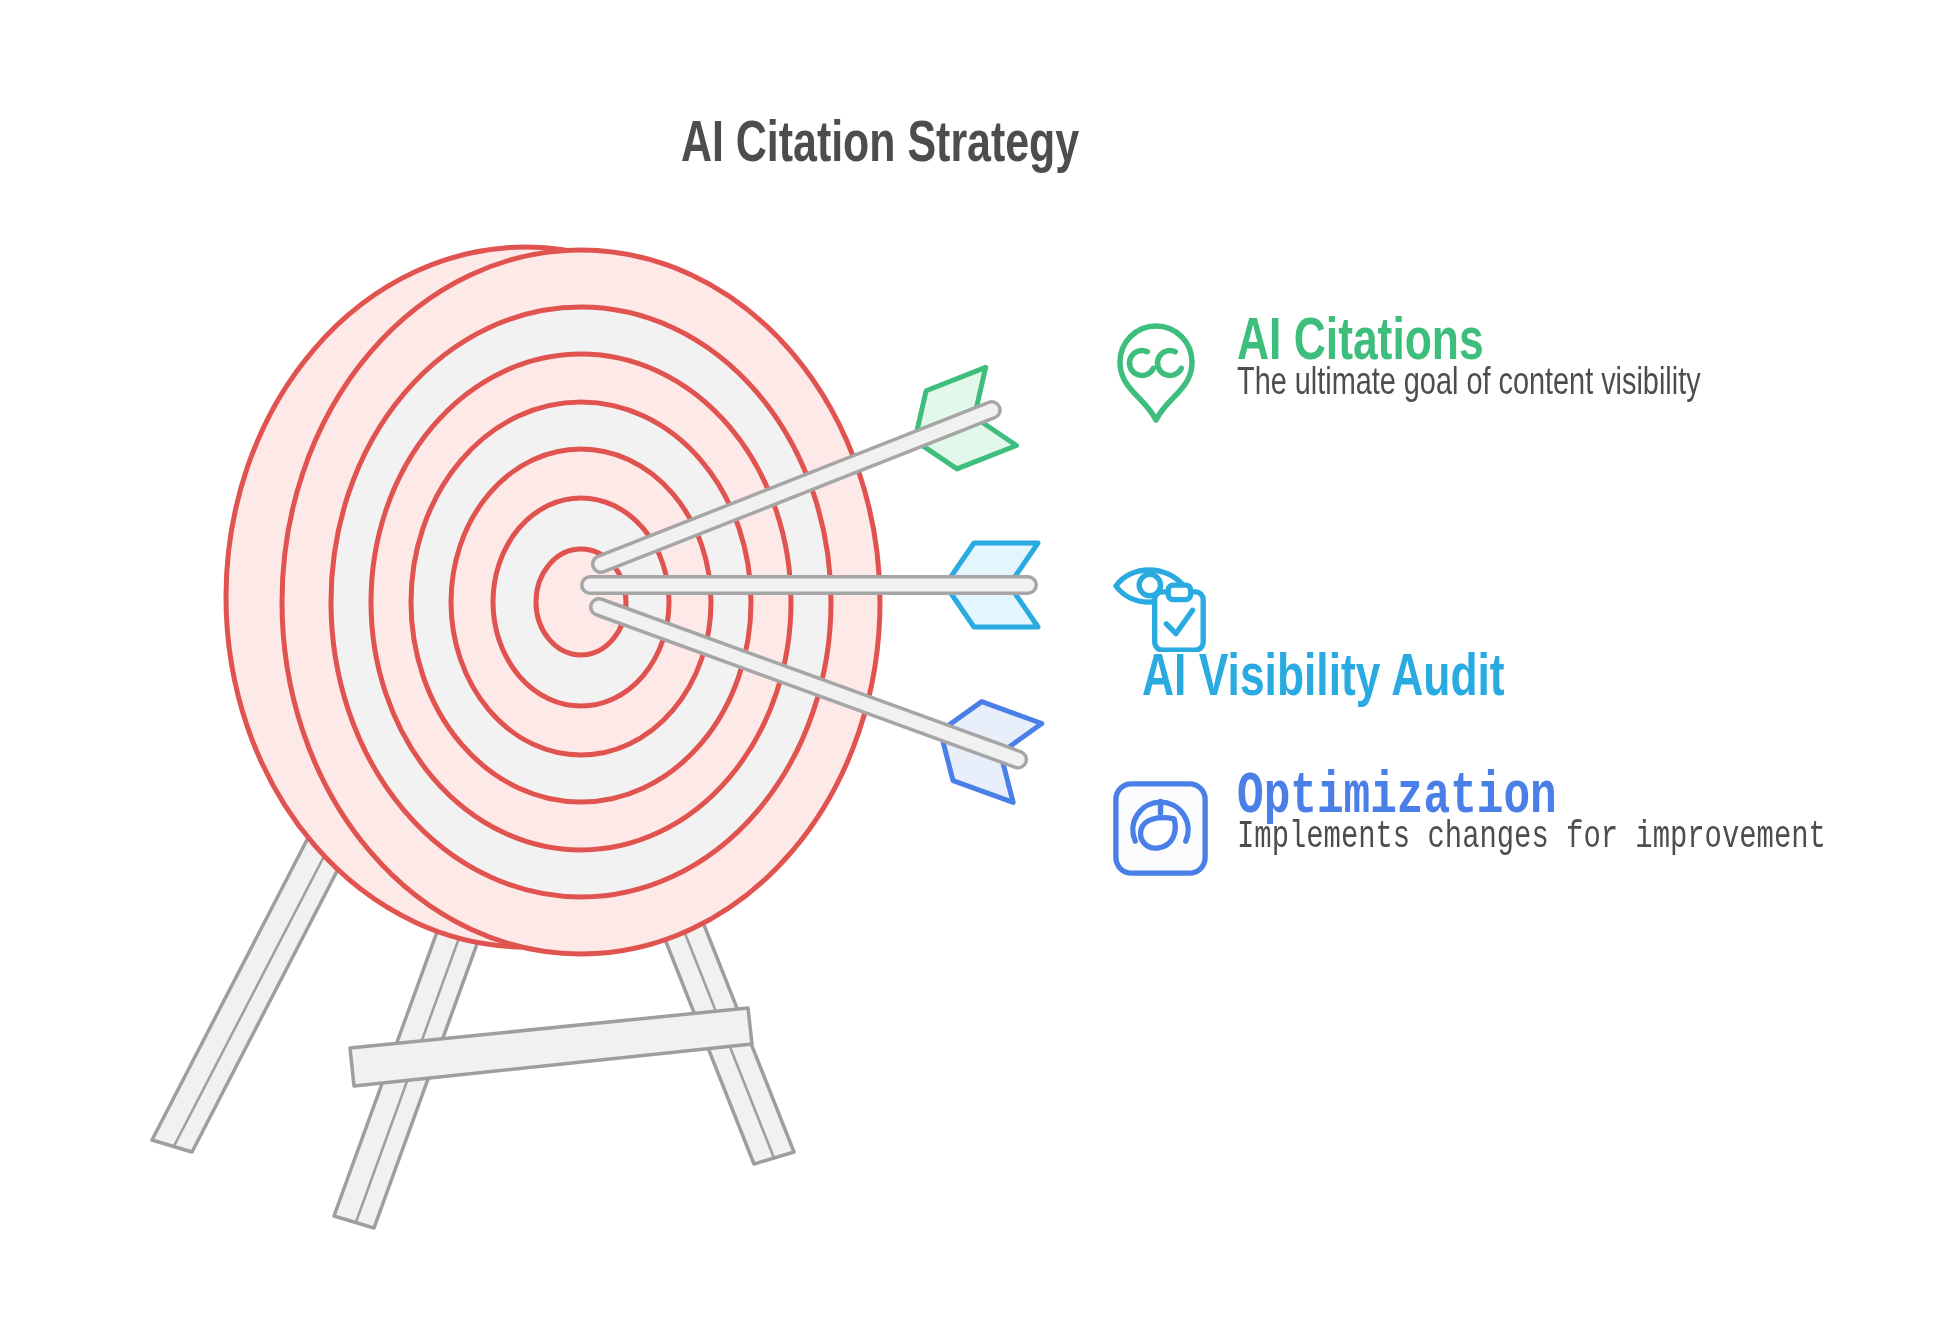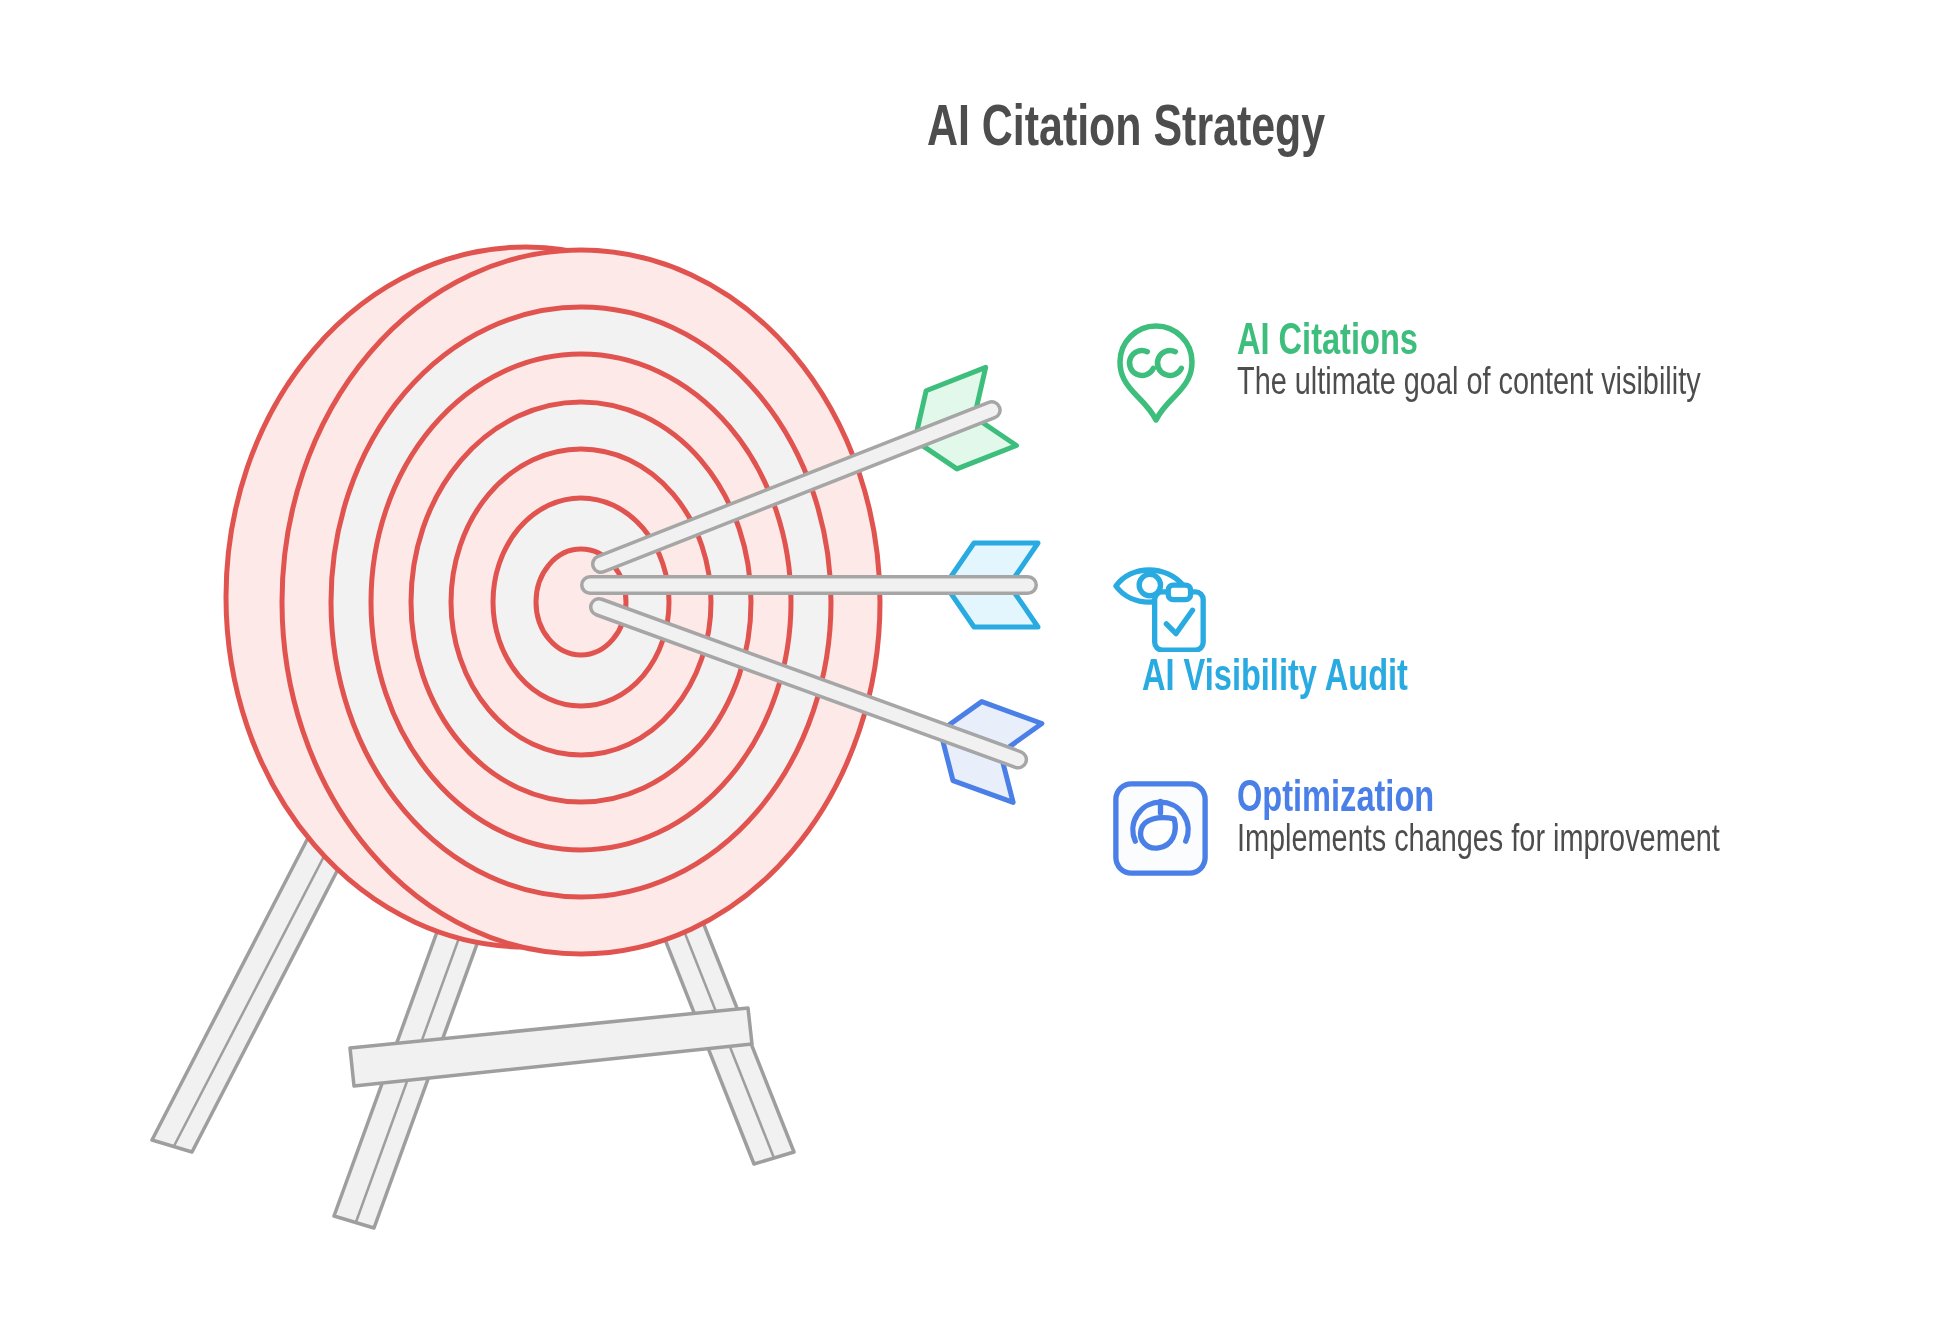--- a/index.html
+++ b/index.html
@@ -7,32 +7,32 @@
     --wood_fill:#F1F1F1; --wood_stroke:#9E9E9E; --shaft_fill:#F1F1F1; --shaft_stroke:#A6A6A6;
     --green:#3DBE7C; --green_fill:#E1F8EA; --cyan:#29ABE2; --cyan_fill:#E4F6FD;
     --blue:#4A7FE8; --blue_fill:#E8EFFB;
   }
   html,body{margin:0;padding:0;background:#fff;}
   .stage{
     position:relative; width:1943px; height:1321px; overflow:hidden; background:#fff;
     font-family:"Liberation Sans", sans-serif; color:var(--text);
   }
   .page-title{
-    position:absolute; top:96px; left:595px; width:800px; margin:0;
-    font-size:58px; font-weight:bold; line-height:1; text-align:right; color:var(--text);
+    position:absolute; top:96px; left:595px; width:800px; margin:16px;
+    font-size:58px; font-weight:bold; line-height:1; text-align:left; color:var(--text);
     white-space:nowrap;
   }
   .page-title .condensed{transform-origin:50% 50%;}
   .condensed{display:inline-block; transform:scaleX(.74); transform-origin:0 50%; white-space:nowrap;}
   .illustration{position:absolute; left:0; top:0;}
 
   .legend-item{position:absolute; left:1112px; width:740px; display:flex;}
   .icon-box{width:95px; flex:0 0 95px;}
   .item-text{margin-left:30px;}
-  .item-title{font-size:44px; font-weight:bold; line-height:44px; margin-top:-3px; white-space:nowrap;}
+  .item-title{font-size:60px; font-weight:bold; line-height:44px; margin-top:-3px; white-space:nowrap;}
   .item-desc{font-size:39px; line-height:39px; color:var(--text); white-space:nowrap;}
 
   .wood{fill:var(--wood_fill); stroke:var(--wood_stroke); stroke-width:3.5; stroke-linejoin:round;}
   .wood-line{stroke:var(--wood_stroke); stroke-width:2.5; fill:none;}
   .ring-pink{fill:var(--pink); stroke:var(--red); stroke-width:5;}
   .ring-gray{fill:var(--ring_gray); stroke:var(--red); stroke-width:5;}
   .shaft-outer{stroke:var(--shaft_stroke); stroke-width:20; stroke-linecap:round; fill:none;}
   .shaft-inner{stroke:var(--shaft_fill); stroke-width:13; stroke-linecap:round; fill:none;}
   .feather{stroke-width:5; stroke-linejoin:round;}
   .feather.green{fill:var(--green_fill); stroke:var(--green);}
@@ -116,21 +116,21 @@
         <rect class="ic-shape ic-cyan" x="44" y="38" width="50" height="60" rx="8"></rect>
         <rect class="ic-shape ic-cyan" x="58" y="31" width="23" height="15" rx="5"></rect>
         <path class="ic-stroke ic-cyan" d="M56,71 L66,81 L83,57"></path>
       </svg>
     </div>
     <div class="item-text">
       <div class="item-title"><span class="condensed" style="color: rgb(41, 171, 226);">AI Visibility Audit</span></div>
     </div>
   </div>
 
-  <div class="legend-item" style="top:777px;">
+  <div class="legend-item" style="top:777px;font-family:Liberation Mono, monospace;">
     <div class="icon-box">
       <svg width="97" height="97" viewBox="0 0 100 100" style="margin-top:3px" xmlns="http://www.w3.org/2000/svg">
         <rect class="ic-shape ic-blue" x="4" y="4" width="92" height="92" rx="16" style="fill:#FBFCFD"></rect>
         <path class="ic-stroke ic-blue" d="M24,63 A28.5,28.5 0 1 1 76,63"></path>
         <path class="ic-stroke ic-blue" d="M50,22 L50,34"></path>
         <path class="ic-shape ic-blue" d="M64,40 C68,54 62,68 48,70 C36,72 27,62 30,51 C33,40 48,37 64,40 Z"></path>
       </svg>
     </div>
     <div class="item-text">
       <div class="item-title"><span class="condensed" style="color: rgb(74, 127, 232);">Optimization</span></div>

